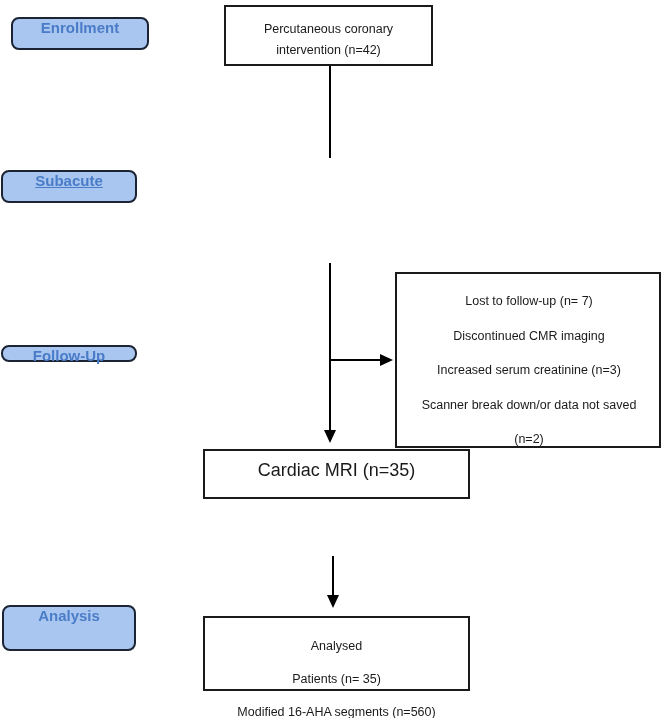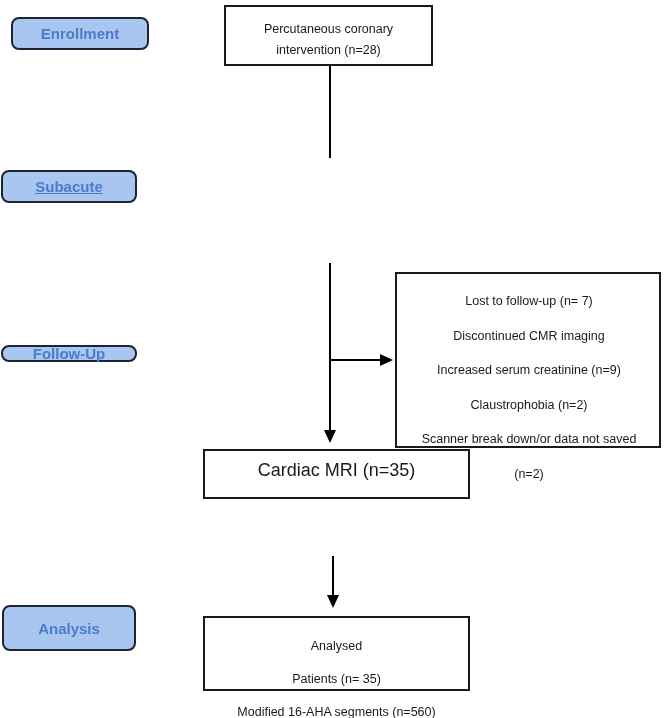--- a/index.html
+++ b/index.html
@@ -22,21 +22,21 @@
     overflow:hidden;
   }
   .stage-label{
     position:absolute;
     background:var(--label-fill);
     border:2px solid var(--label-border);
     border-radius:8px;
     color:var(--label-text);
     font-weight:bold;
     font-size:15px;
-    display:flex;align-items:center;justify-content:center;
+    display:flex;justify-content:center;
     text-align:center;
   }
   .flow-box{
     position:absolute;
     background:var(--box-fill);
     border:2px solid var(--box-border);
     color:var(--text);
     font-size:12.5px;
   }
   .flow-box.centered{text-align:center;}
@@ -101,37 +101,36 @@
   </div>
   <div class="stage-label" id="label-followup">
     <span>Follow-Up</span>
   </div>
   <div class="stage-label" id="label-analysis">
     <span>Analysis</span>
   </div>
 
   <div class="flow-box centered" id="box-pci">
     <span class="bline">Percutaneous coronary</span>
-    <span class="bline">intervention (n=28)</span>
+    <span class="bline">intervention (n=42)</span>
   </div>
 
   <div class="vline" id="conn-pci-pet"></div>
 
 
   <div class="vline" id="conn-pet-down"></div>
   <div class="arrowhead-down" id="conn-pet-down-head"></div>
 
   <div class="hline" id="conn-branch"></div>
   <div class="arrowhead-right" id="conn-branch-head"></div>
 
   <div class="flow-box" id="box-exclusions">
     <span class="bline">Lost to follow-up (n= 7)</span>
     <span class="bline">Discontinued CMR imaging</span>
-    <span class="bline">Increased serum creatinine (n=9)</span>
-    <span class="bline">Claustrophobia (n=2)</span>
+    <span class="bline">Increased serum creatinine (n=3)</span>
     <span class="bline">Scanner break down/or data not saved (n=2)</span>
   </div>
 
   <div class="flow-box centered" id="box-cmr">
     <span class="bline">Cardiac MRI (n=35)</span>
   </div>
 
   <div class="vline" id="conn-cmr-analysed"></div>
   <div class="arrowhead-down" id="conn-cmr-analysed-head"></div>
 

